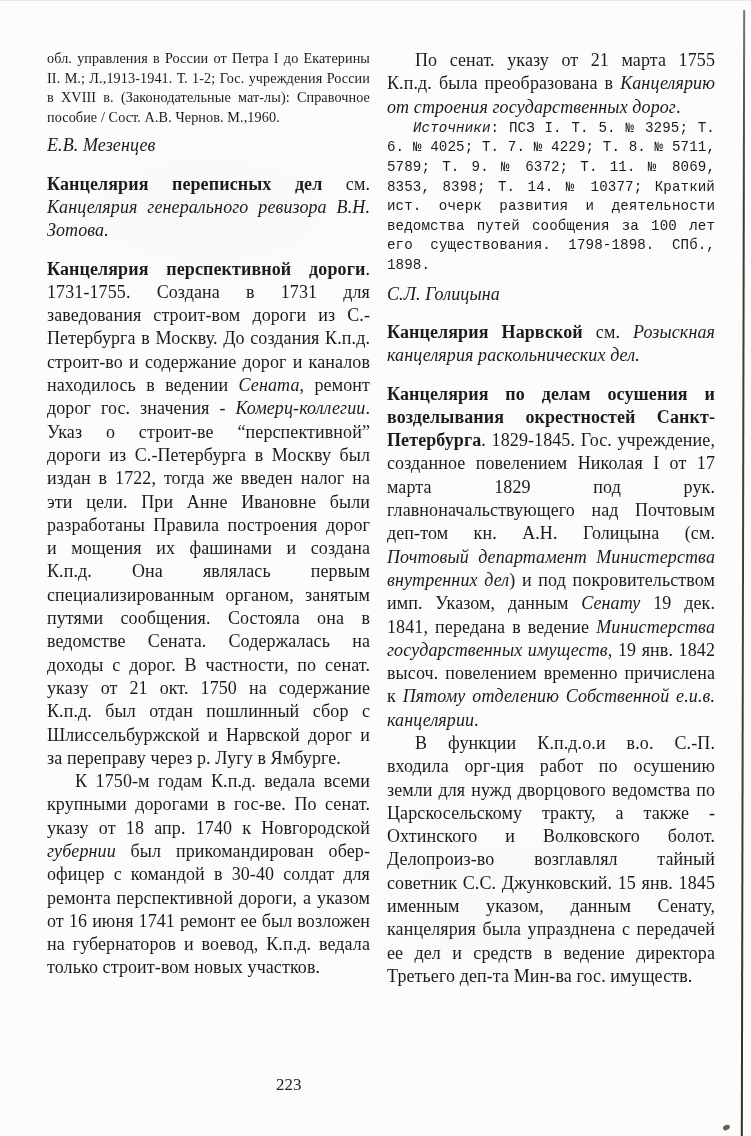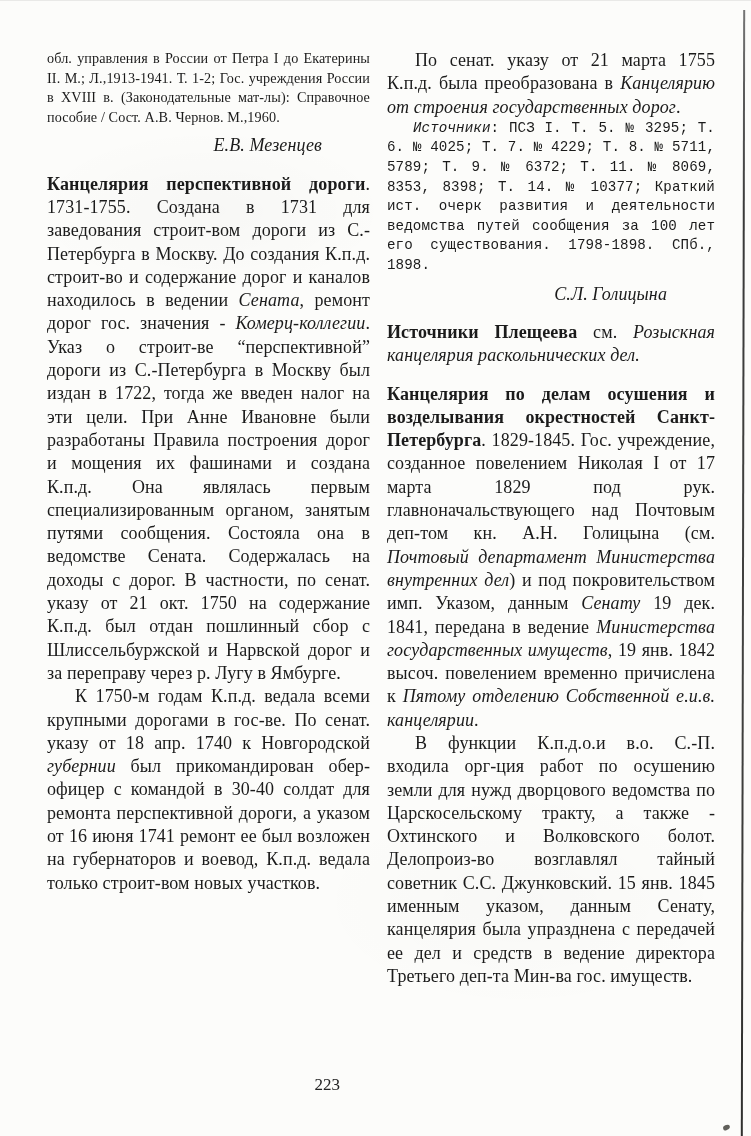--- a/index.html
+++ b/index.html
@@ -48,40 +48,39 @@
     text-align: justify;
   }
   .block--small-indent {
     font-size: 14.2px;
     line-height: 19.6px;
     text-align: justify;
     text-indent: 26px;
     font-family: Liberation Mono, monospace;
   }
   .block--signature {
-    text-align: right;
     padding-right: 48px;
     font-style: italic;
     margin-top: 7px;
     margin-bottom: 6px;
     text-indent: 0;
   }
   .block--entry { margin-top: 15px; }
   .block--body-indent { text-indent: 28px; }
 
   .seg--normal { font-style: normal; font-weight: normal; }
   .seg--italic { font-style: italic; }
   .seg--bold   { font-weight: bold; }
 
   .page-number {
     position: absolute;
     left: 276px;
     top: 1074px;
     width: 64px;
-    text-align: right;
+    text-align: left;
     font-size: 17px;
     color: #222;
   }
 
   .scan-edge-line {
     position: absolute;
     right: 7px;
     top: 9px;
     height: 1127px;
     width: 2px;
@@ -102,28 +101,29 @@
   }
 </style>
 </head>
 <body>
 
 <div class="page">
   <div class="columns">
     <div class="column column--left" id="col-left">
         <p class="block block--small"><span class="seg seg--normal">обл. управления в России от Петра I до Екатерины II. М.; Л.,1913-1941. Т. 1-2; Гос. учреждения России в XVIII в. (Законодательные мат-лы): Справочное пособие / Сост. А.В. Чернов. М.,1960.</span></p>
         <p class="block block--signature"><span class="seg seg--italic">Е.В. Мезенцев</span></p>
+        <p class="block block--entry"><span class="seg seg--bold">Канцелярия переписных дел</span><span class="seg seg--normal"> см. </span><span class="seg seg--italic">Канцелярия генерального ревизора В.Н. Зотова.</span></p>
         <p class="block block--entry"><span class="seg seg--bold">Канцелярия перспективной дороги</span><span class="seg seg--normal">. 1731-1755. Создана в 1731 для заведования строит-вом дороги из С.-Петербурга в Москву. До создания К.п.д. строит-во и содержание дорог и каналов находилось в ведении </span><span class="seg seg--italic">Сената</span><span class="seg seg--normal">, ремонт дорог гос. значения - </span><span class="seg seg--italic">Комерц-коллегии</span><span class="seg seg--normal">. Указ о строит-ве “перспективной” дороги из С.-Петербурга в Москву был издан в 1722, тогда же введен налог на эти цели. При Анне Ивановне были разработаны Правила построения дорог и мощения их фашинами и создана К.п.д. Она являлась первым специализированным органом, занятым путями сообщения. Состояла она в ведомстве Сената. Содержалась на доходы с дорог. В частности, по сенат. указу от 21 окт. 1750 на содержание К.п.д. был отдан пошлинный сбор с Шлиссельбуржской и Нарвской дорог и за переправу через р. Лугу в Ямбурге.</span></p>
         <p class="block block--body-indent"><span class="seg seg--normal">К 1750-м годам К.п.д. ведала всеми крупными дорогами в гос-ве. По сенат. указу от 18 апр. 1740 к Новгородской </span><span class="seg seg--italic">губернии</span><span class="seg seg--normal"> был прикомандирован обер-офицер с командой в 30-40 солдат для ремонта перспективной дороги, а указом от 16 июня 1741 ремонт ее был возложен на губернаторов и воевод, К.п.д. ведала только строит-вом новых участков.</span></p>
       </div>
     <div class="column column--right" id="col-right">
         <p class="block block--body-indent"><span class="seg seg--normal">По сенат. указу от 21 марта 1755 К.п.д. была преобразована в </span><span class="seg seg--italic">Канцелярию от строения государственных дорог</span><span class="seg seg--normal">.</span></p>
         <p class="block block--small-indent"><span class="seg seg--italic">Источники</span><span class="seg seg--normal">: ПСЗ I. Т. 5. № 3295; Т. 6. № 4025; Т. 7. № 4229; Т. 8. № 5711, 5789; Т. 9. № 6372; Т. 11. № 8069, 8353, 8398; Т. 14. № 10377; Краткий ист. очерк развития и деятельности ведомства путей сообщения за 100 лет его существования. 1798-1898. СПб., 1898.</span></p>
         <p class="block block--signature"><span class="seg seg--italic">С.Л. Голицына</span></p>
-        <p class="block block--entry"><span class="seg seg--bold">Источники Плещеева</span><span class="seg seg--normal"> см. </span><span class="seg seg--italic">Розыскная канцелярия раскольнических дел.</span></p>
+        <p class="block block--entry"><span class="seg seg--bold">Канцелярия Нарвской</span><span class="seg seg--normal"> см. </span><span class="seg seg--italic">Розыскная канцелярия раскольнических дел.</span></p>
         <p class="block block--entry"><span class="seg seg--bold">Канцелярия по делам осушения и возделывания окрестностей Санкт-Петербурга</span><span class="seg seg--normal">. 1829-1845. Гос. учреждение, созданное повелением Николая I от 17 марта 1829 под рук. главноначальствующего над Почтовым деп-том кн. А.Н. Голицына (см. </span><span class="seg seg--italic">Почтовый департамент Министерства внутренних дел</span><span class="seg seg--normal">) и под покровительством имп. Указом, данным </span><span class="seg seg--italic">Сенату</span><span class="seg seg--normal"> 19 дек. 1841, передана в ведение </span><span class="seg seg--italic">Министерства государственных имуществ</span><span class="seg seg--normal">, 19 янв. 1842 высоч. повелением временно причислена к </span><span class="seg seg--italic">Пятому отделению Собственной е.и.в. канцелярии</span><span class="seg seg--normal">.</span></p>
         <p class="block block--body-indent"><span class="seg seg--normal">В функции К.п.д.о.и в.о. С.-П. входила орг-ция работ по осушению земли для нужд дворцового ведомства по Царскосельскому тракту, а также - Охтинского и Волковского болот. Делопроиз-во возглавлял тайный советник С.С. Джунковский. 15 янв. 1845 именным указом, данным Сенату, канцелярия была упразднена с передачей ее дел и средств в ведение директора Третьего деп-та Мин-ва гос. имуществ.</span></p>
       </div>
   </div>
   <div class="page-number">223</div>
   <div class="scan-edge-line"></div>
   <div class="ink-speck"></div>
 </div>
 
 </body></html>

